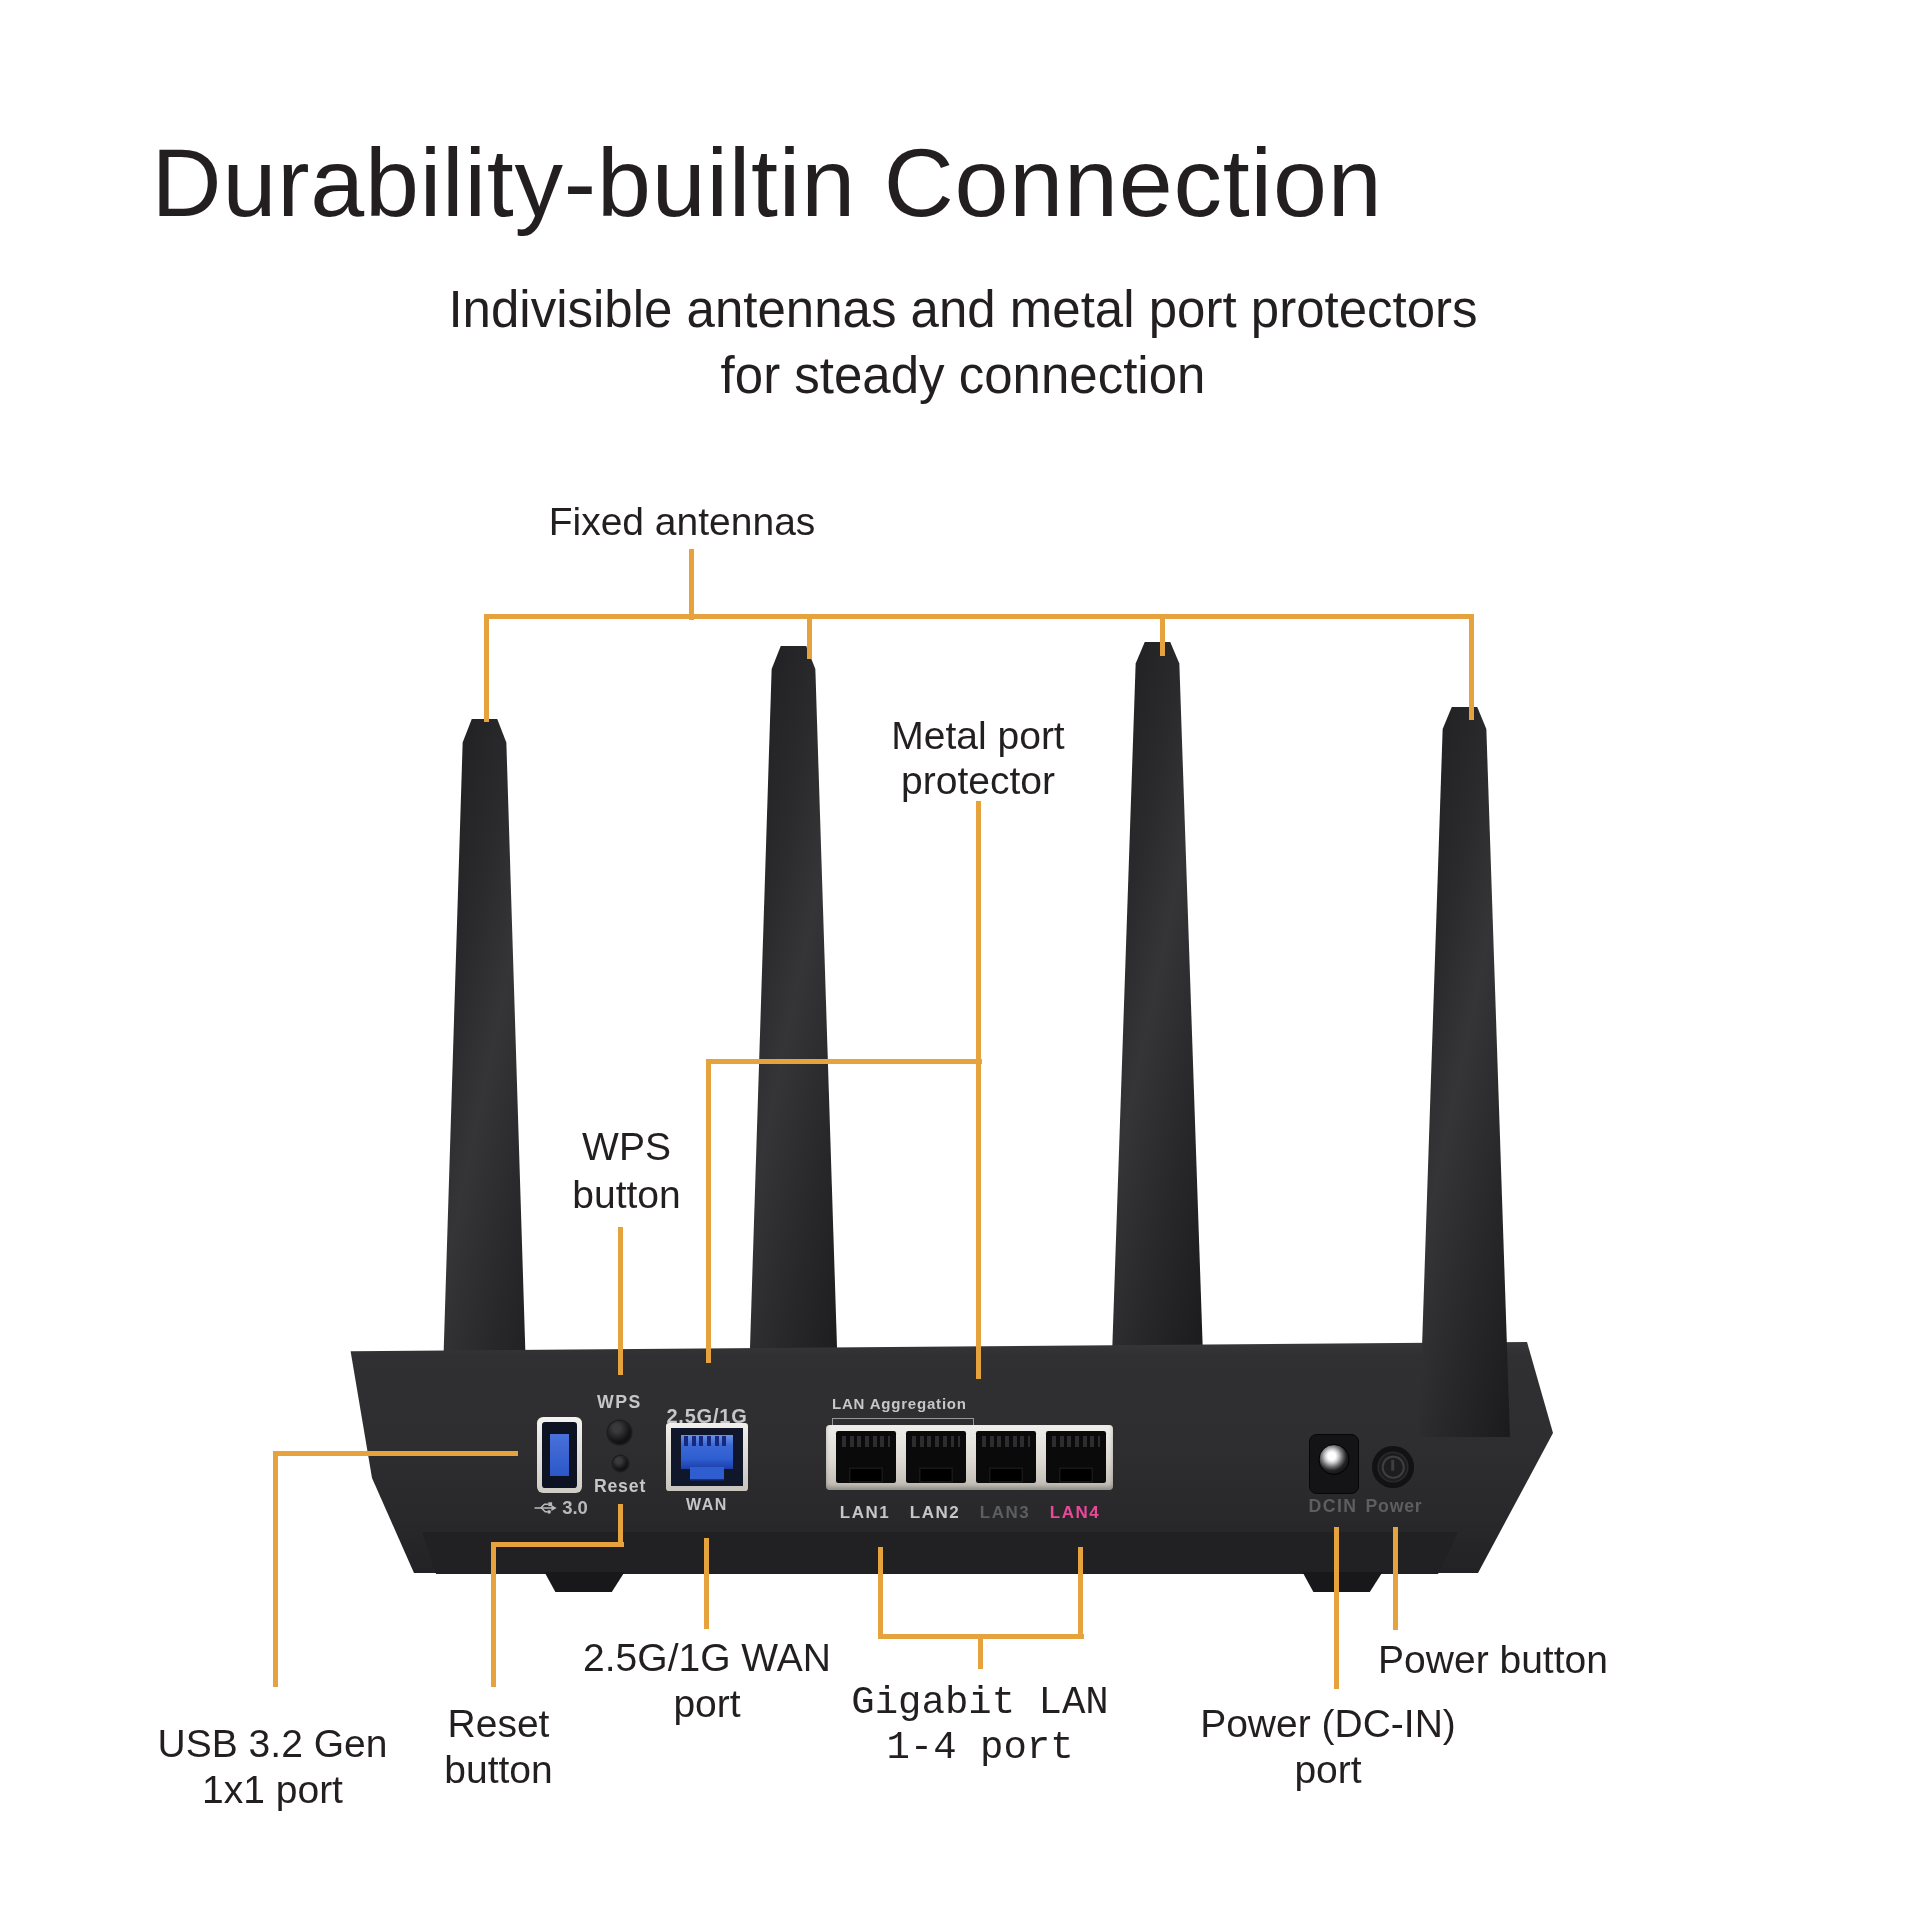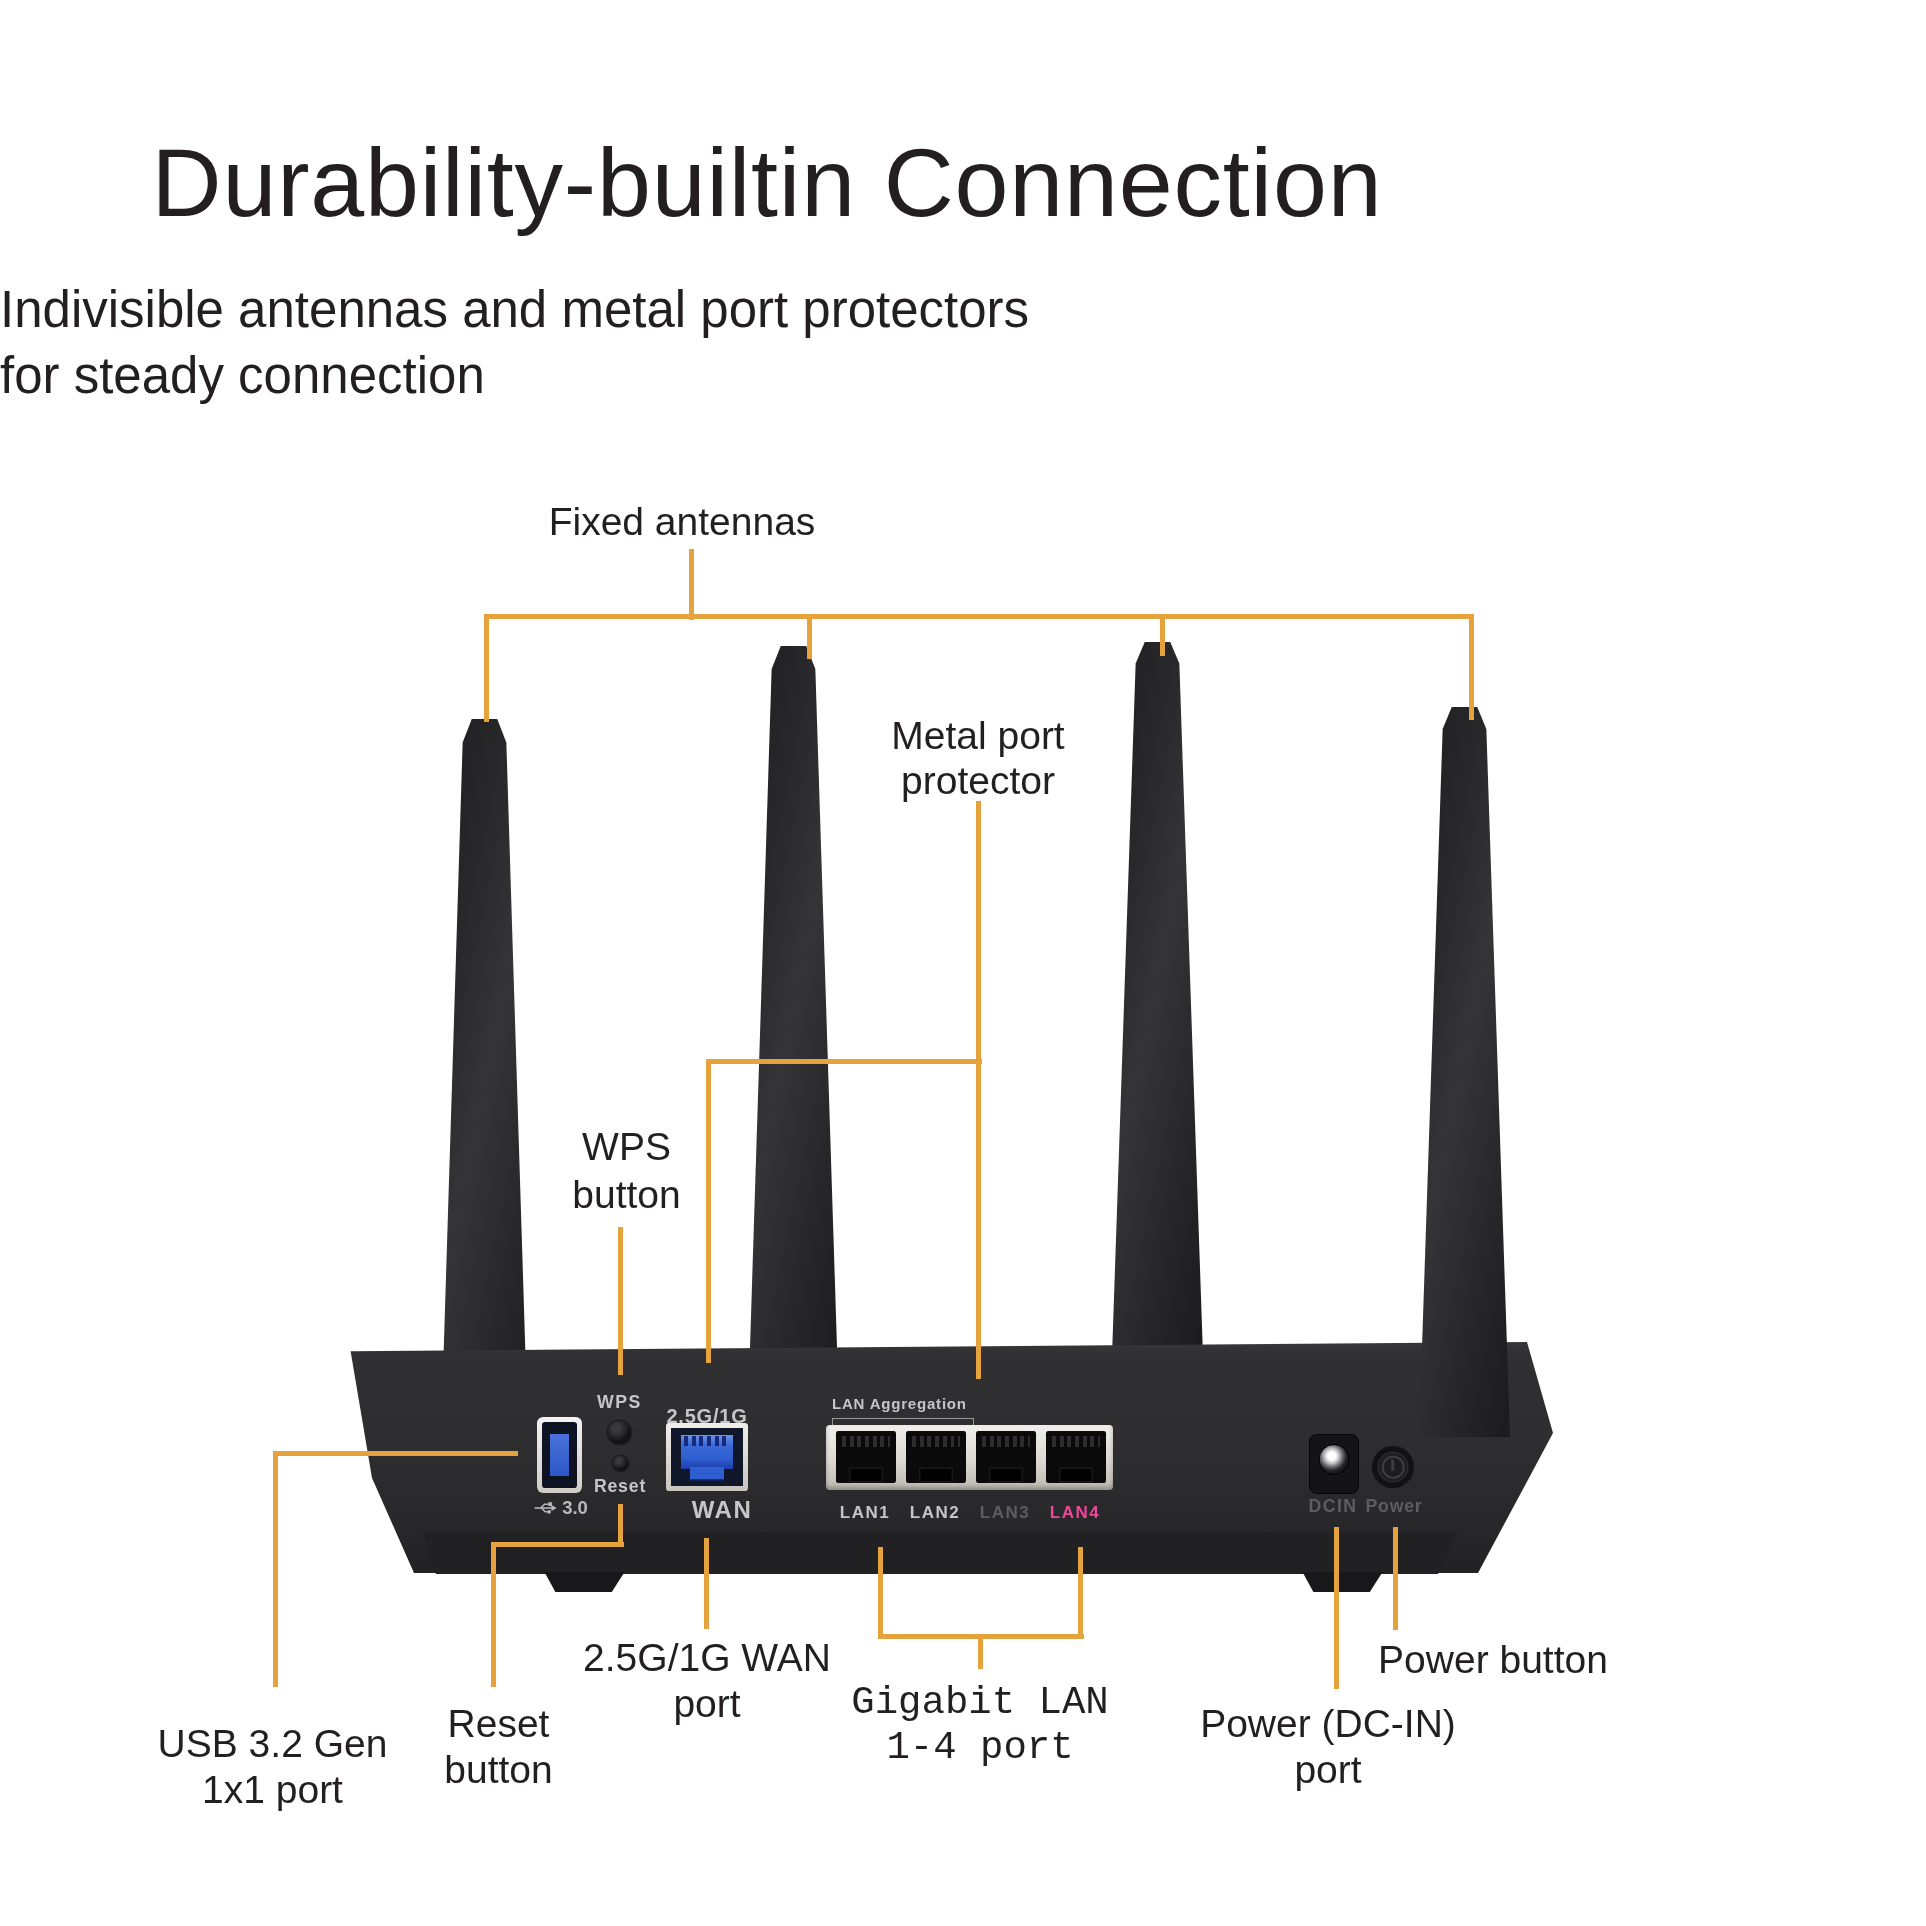--- a/index.html
+++ b/index.html
@@ -6,21 +6,21 @@
   #canvas{
     position:relative;width:1926px;height:1926px;background:var(--background,#fff);
     font-family:"Liberation Sans",sans-serif;color:var(--text,#231f20);overflow:hidden;
   }
   
   .title{
     position:absolute;left:0;top:129px;width:1534px;text-align:center;
     font-size:97px;line-height:108px;font-weight:400;letter-spacing:0.8px;
   }
   .subtitle{
-    position:absolute;left:0;top:277px;width:1926px;
+    position:absolute;left:0;top:277px;width:1926px;text-align:center;
     font-size:51px;line-height:66px;font-weight:400;
   }
   
   .lbl{position:absolute;text-align:center;font-size:39px;line-height:46px;color:var(--text,#231f20);}
   .lbl-fixed   {left:451px;  top:502px;  width:462px;line-height:40px;}
   .lbl-metal   {left:824px; top:713px;  width:308px;line-height:45px;}
   .lbl-wps     {left:511px;  top:1123px; width:231px;line-height:48px;}
   .lbl-usb     {left:80px;  top:1721px; width:385px;}
   .lbl-reset   {left:383px;  top:1701px; width:231px;}
   .lbl-wan     {left:553px;  top:1635px; width:308px;}
@@ -146,21 +146,21 @@
     <span>3.0</span>
   </div>
 
   <div class="silk" style="left:649px;top:1405px;width:116px;font-size:20px;letter-spacing:0.8px;">2.5G/1G</div>
   <div class="wan-bezel">
     <div class="wan-inner">
       <div class="wan-conn"></div>
       <div class="wan-tab"></div>
     </div>
   </div>
-  <div class="silk" style="left:664px;top:1496px;width:116px;font-size:24px;">WAN</div>
+  <div class="silk" style="left:649px;top:1496px;width:116px;font-size:16px;">WAN</div>
 
   <div class="silk" style="left:832px;top:1395px;width:200px;font-size:15px;text-align:left;letter-spacing:0.8px;">LAN Aggregation</div>
   <div class="lan-bracket"></div>
 
   <div class="metal-plate">
     <div class="lan-port lp-1"></div>
     <div class="lan-port lp-2"></div>
     <div class="lan-port lp-3"></div>
     <div class="lan-port lp-4"></div>
   </div>

